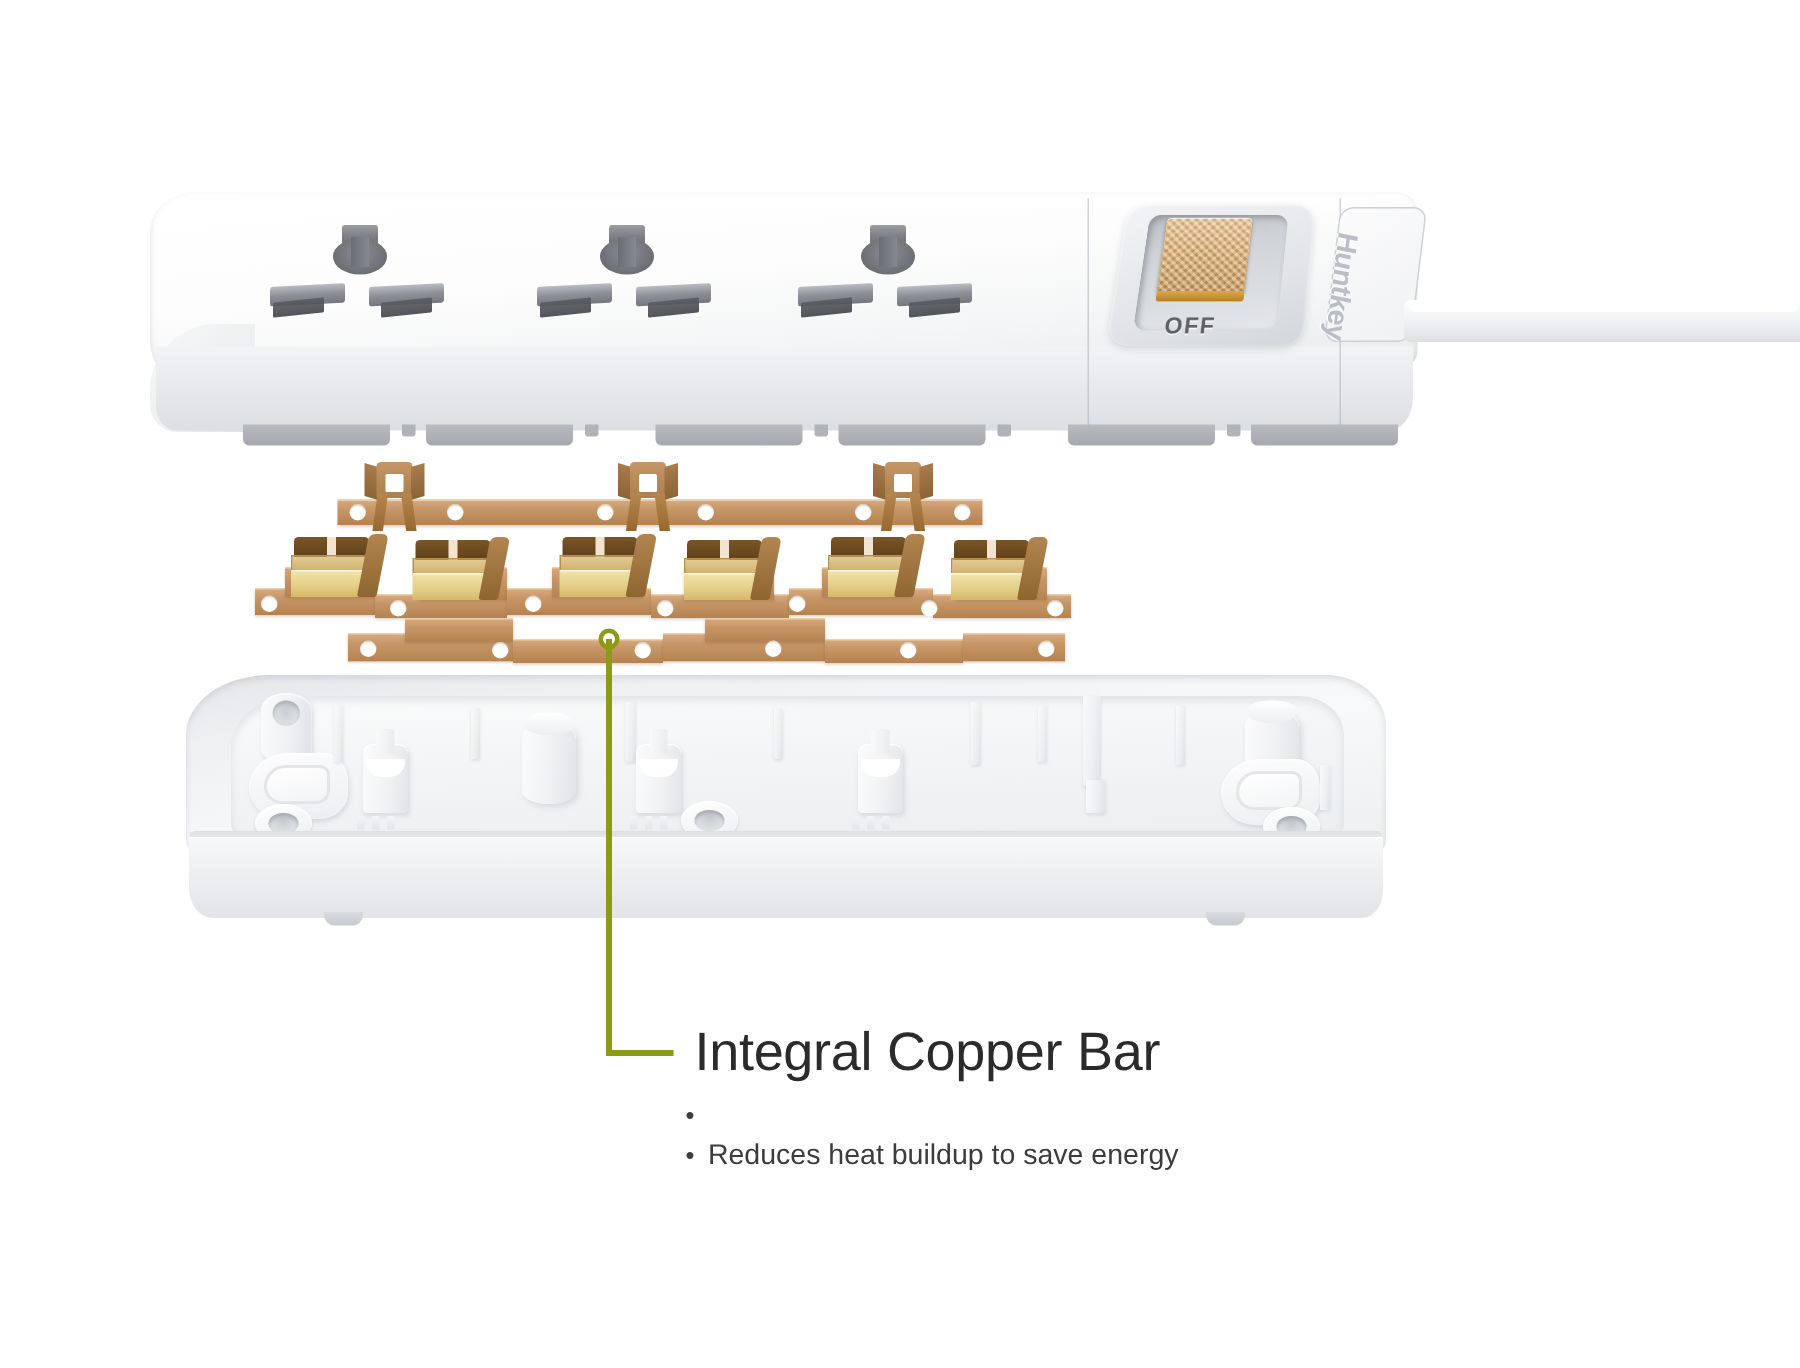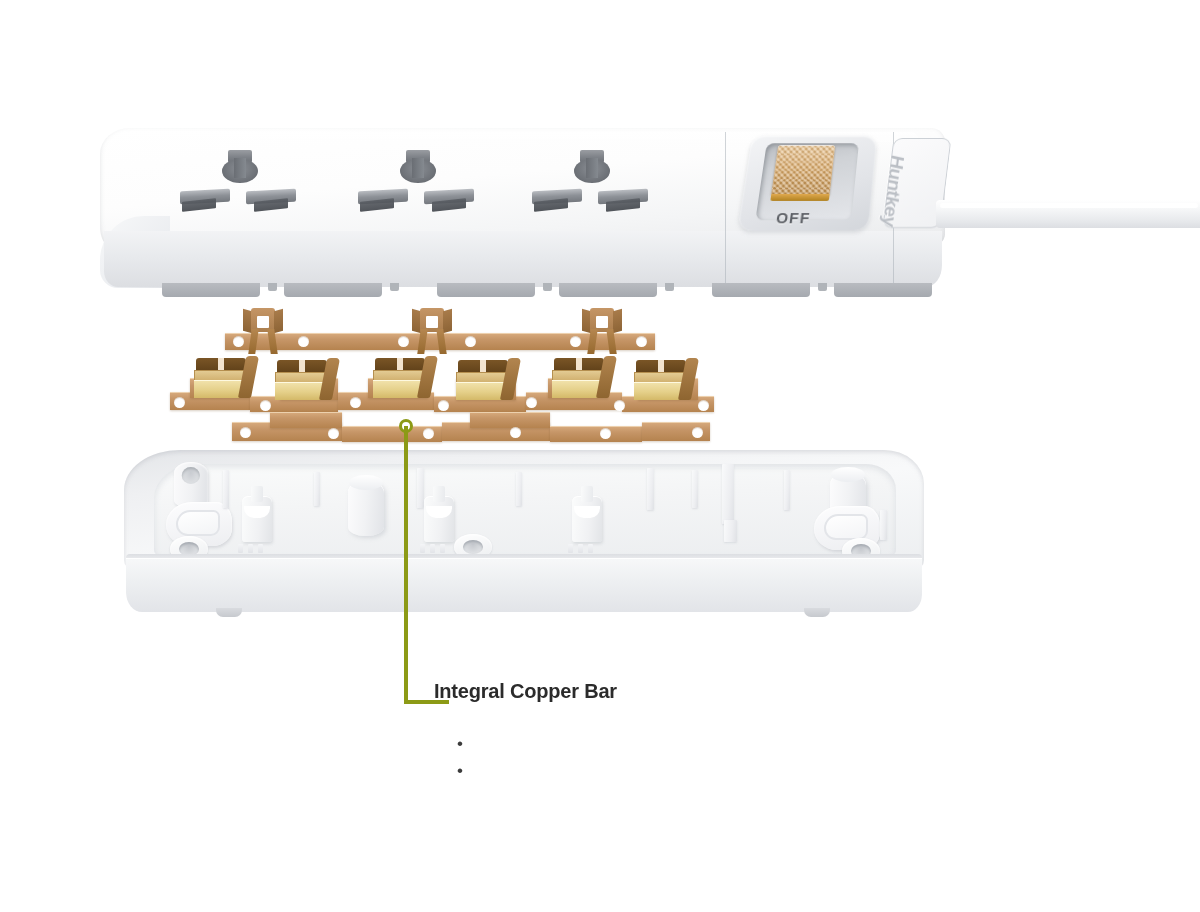--- a/index.html
+++ b/index.html
@@ -308,22 +308,22 @@
   }
 
   
   #callout-v{position:absolute;background:#8c9a16;}
   #callout-h{position:absolute;background:#8c9a16;}
   #callout-dot{
     position:absolute;width:14px;height:14px;border-radius:50%;
     background:#ffffff;border:3px solid #8c9a16;box-sizing:border-box;
   }
   #feature-title{
-    position:absolute;left:434px;top:680px;
-    font-size:20px;font-weight:700;color:#2b2b2b;letter-spacing:-.2px;
+    position:absolute;left:463px;top:680px;
+    font-size:36px;font-weight:400;color:#2b2b2b;letter-spacing:-.2px;
     white-space:nowrap;
   }
   #feature-bullets{position:absolute;left:457px;top:730px;width:520px;}
   .bullet{
     display:flex;align-items:baseline;gap:9px;
     font-size:19px;color:#3c3c3c;line-height:27px;white-space:nowrap;
   }
   .bullet .dot{font-size:17px;line-height:27px;color:#3c3c3c;}
 </style>
 </head>
@@ -617,16 +617,17 @@
   <div id="callout-h" class="abs" style="left:404px;top:700px;width:45px;height:4px;"></div>
 
   <div id="feature-title">Integral Copper Bar</div>
 
   <div id="feature-bullets">
     <div class="bullet">
       <span class="dot">•</span>
     </div>
     <div class="bullet">
       <span class="dot">•</span>
+      <span>Reduces heat buildup to save energy</span>
     </div>
   </div>
 
 </div>
 
 </body></html>

